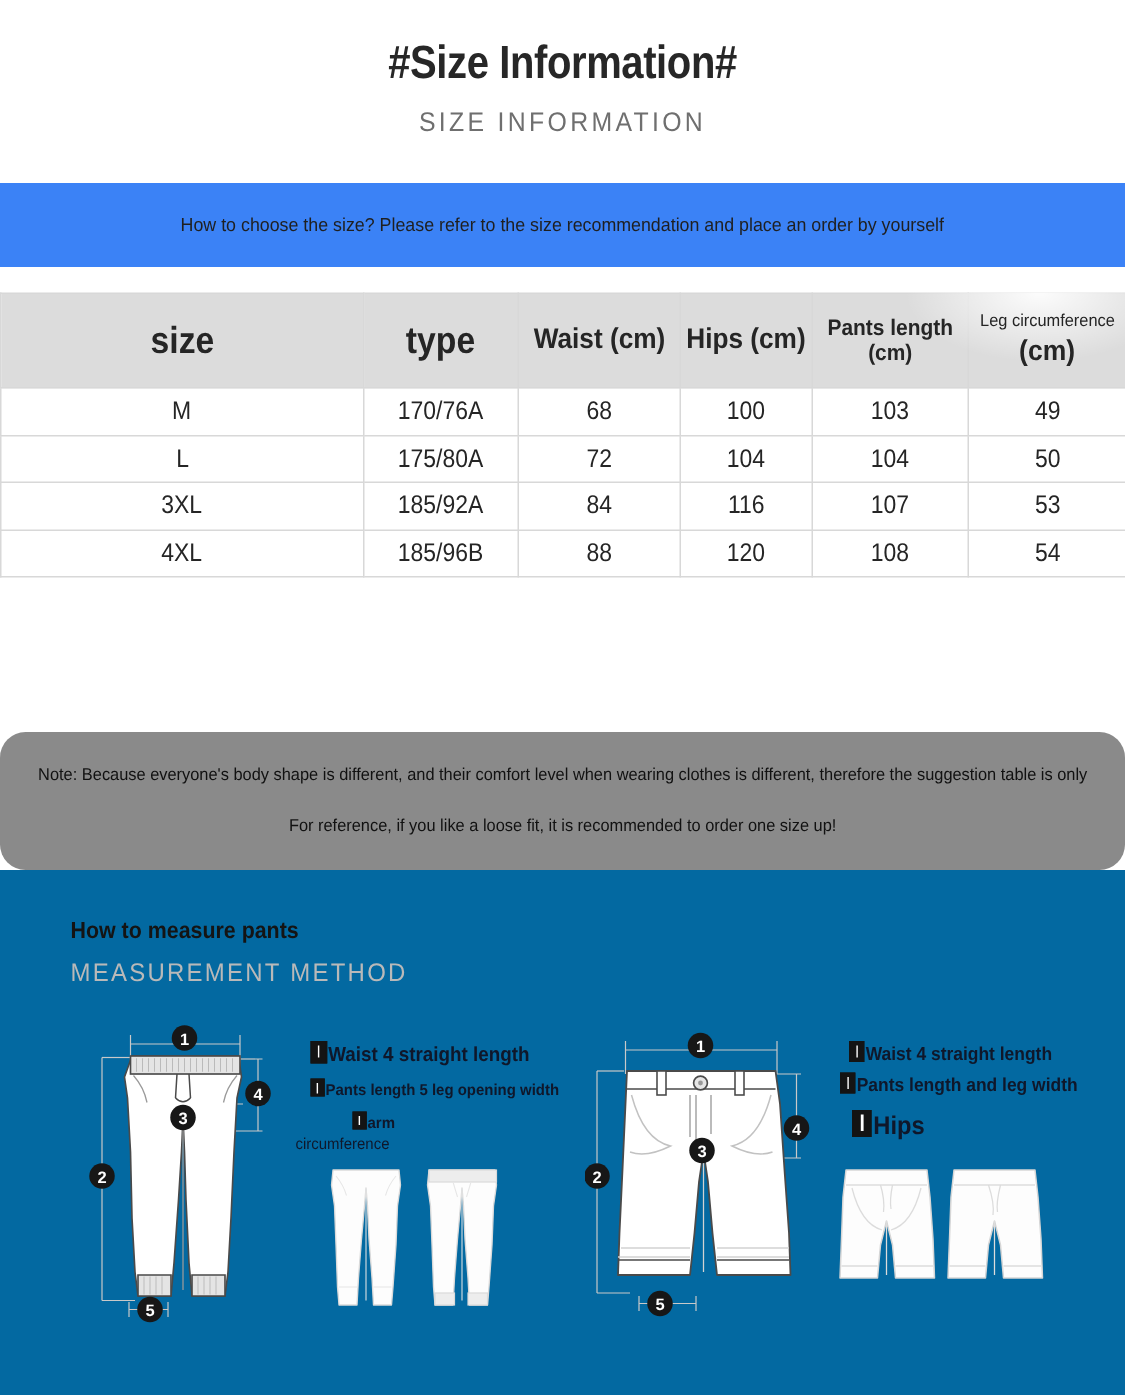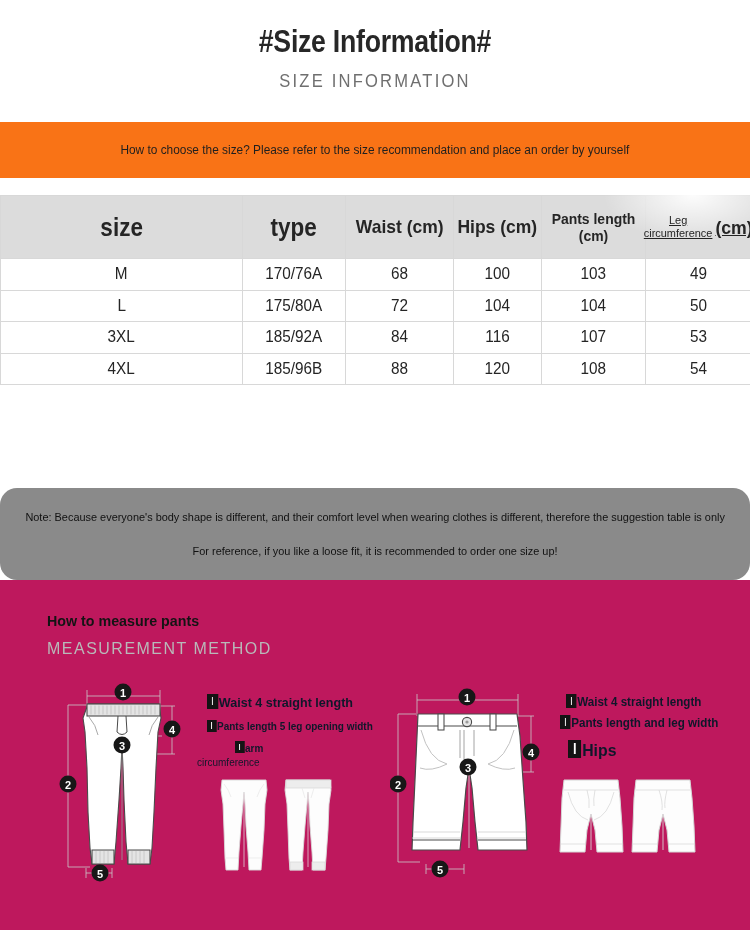--- a/index.html
+++ b/index.html
@@ -25,49 +25,49 @@
   .sub-title{
     margin-top:12px;
     font-size:18px;color:#6f6f6f;letter-spacing:2.4px;
     transform:scaleX(0.92);
     font-weight:400;
   }
 
   
   .banner{
     position:absolute;left:0;top:122px;width:750px;height:56px;
-    background:#f97316;
+    background:#3b82f6;
     display:flex;align-items:center;justify-content:center;
   }
   .banner-text{
     font-size:12.5px;color:#1f1f1f;transform:scaleX(0.95);
     white-space:nowrap;font-weight:400;
   }
 
   
-  .table-wrap{position:absolute;left:0;top:195px;width:750px;text-decoration:underline;}
+  .table-wrap{position:absolute;left:0;top:195px;width:750px;}
   table.size-table{
     border-collapse:collapse;width:750px;table-layout:fixed;
   }
   table.size-table th, table.size-table td{
     border:1px solid #d8d8d8;
     text-align:center;
     color:#252525;
     padding:0;
   }
   table.size-table thead th{
     background:#dcdcdc;
     height:62px;
     font-weight:bold;
   }
   .th-size{font-size:25px;transform:scaleX(0.9);display:inline-block;}
   .th-type{font-size:25px;transform:scaleX(0.9);display:inline-block;}
   .th-mid{font-size:19px;transform:scaleX(0.92);display:inline-block;}
   .th-small{font-size:15px;transform:scaleX(0.93);display:inline-block;}
-  .th-stack{display:flex;flex-direction:row;align-items:center;justify-content:center;line-height:1.15;}
+  .th-stack{display:flex;flex-direction:column;align-items:center;justify-content:center;line-height:1.15;}
   .th-stack .l1{font-size:11.5px;font-weight:400;transform:scaleX(0.95);}
   .th-stack .l2{font-size:19px;font-weight:bold;margin-top:2px;transform:scaleX(0.93);}
 
   table.size-table tbody td{
     background:#ffffff;
     height:30.5px;
     font-size:17px;
     font-weight:400;
   }
   td .cell{display:inline-block;transform:scaleX(0.9);}
@@ -91,21 +91,21 @@
     background:#8a8a8a;
     display:flex;flex-direction:column;align-items:center;justify-content:center;border-radius:17px;
   }
   .note-line{
     font-size:11.5px;color:#111;transform:scaleX(0.95);
     white-space:nowrap;text-align:center;
   }
   .note-line.l1{margin-bottom:22px;}
 
   
-  .measure{position:absolute;left:0;top:580px;width:750px;height:350px;background:#be185d;}
+  .measure{position:absolute;left:0;top:580px;width:750px;height:350px;background:#0369a1;}
   .m-title{
     position:absolute;left:47px;top:32px;
     font-size:15.5px;font-weight:bold;color:#141414;transform:scaleX(0.92);
     transform-origin:left center;
   }
   .m-sub{
     position:absolute;left:47px;top:59px;
     font-size:17px;color:#b9b9b9;letter-spacing:1.6px;transform:scaleX(0.94);
     transform-origin:left center;font-weight:400;
   }

